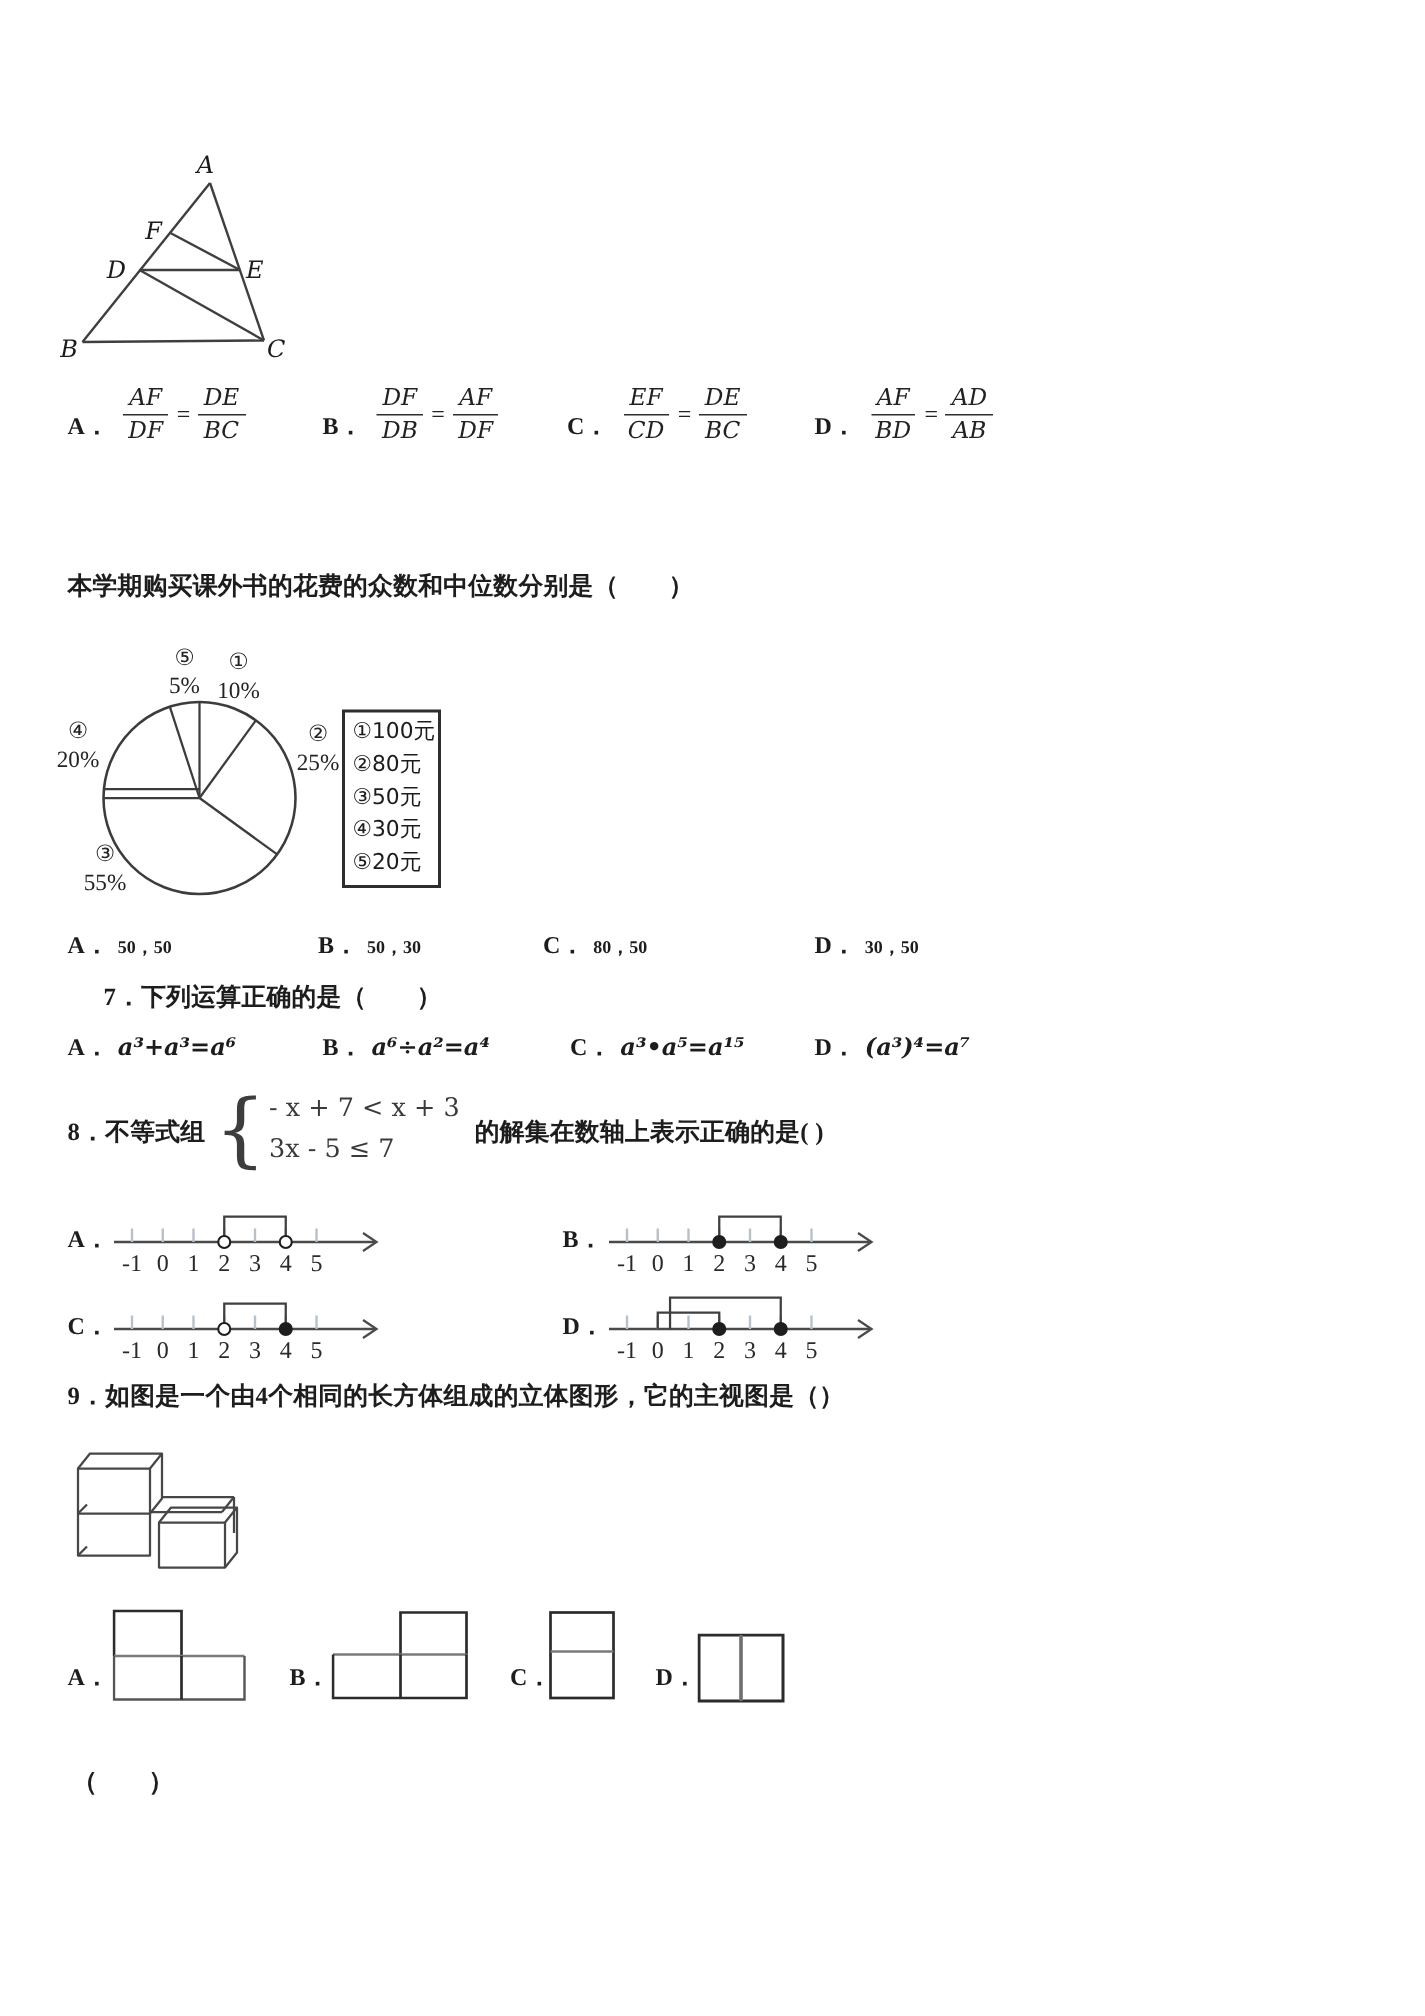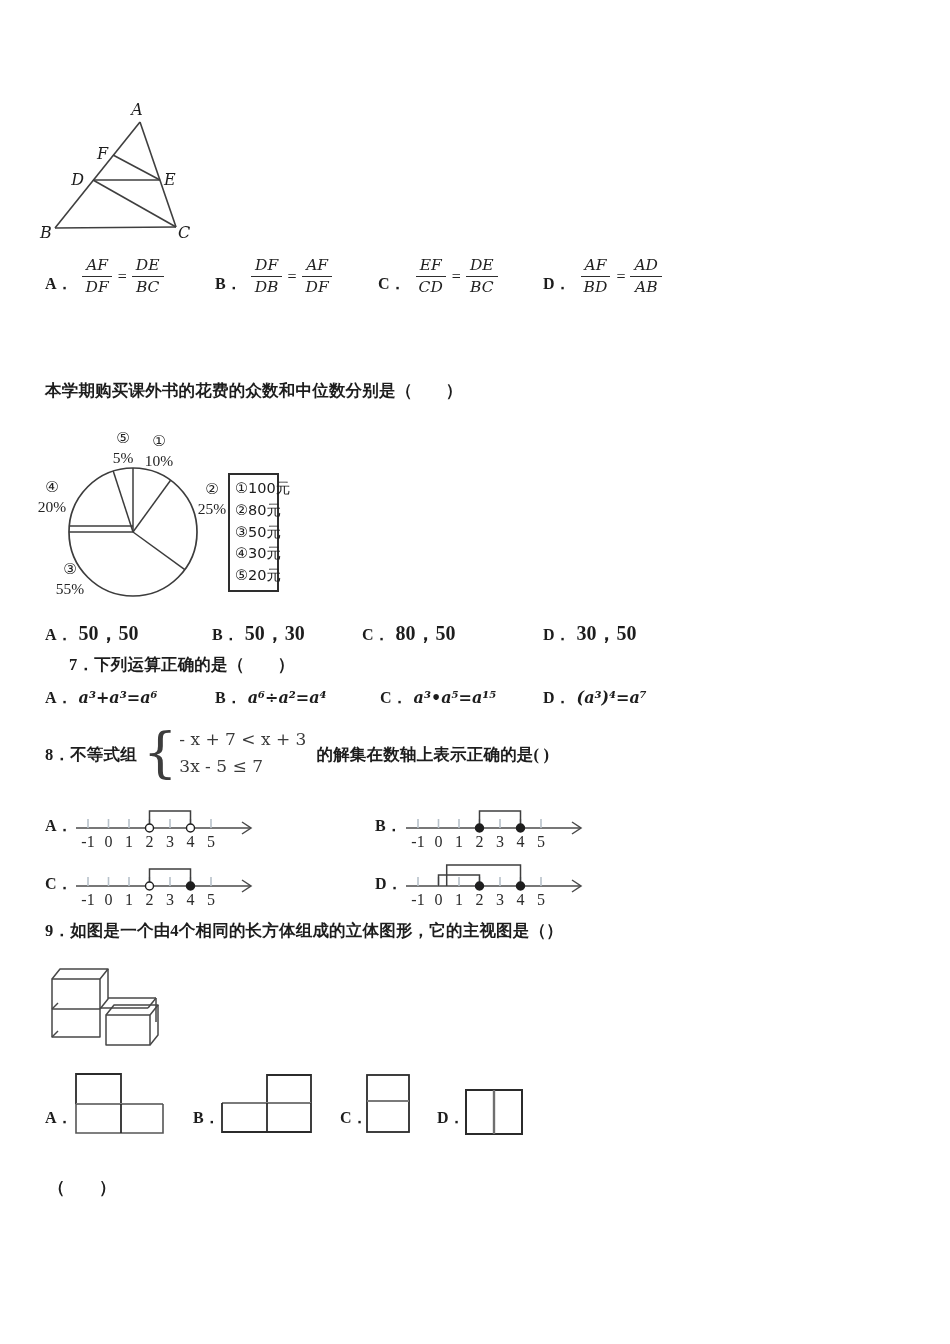--- a/index.html
+++ b/index.html
@@ -2,21 +2,21 @@
 <html><head>
 <meta charset="utf-8">
 <style>
   *{box-sizing:border-box;margin:0;padding:0;}
   html,body{background:#ffffff;}
   .page{position:relative;width:950px;height:1344px;background:#ffffff;overflow:hidden;
         font-family:"Liberation Serif","DejaVu Serif",serif;color:#1d1d1d;}
   .abs{position:absolute;}
   .qtext{font-size:16.5px;font-weight:700;letter-spacing:.2px;white-space:nowrap;}
   .opt-letter{font-weight:700;font-size:16px;}
-  .opt-text{font-weight:700;font-size:20px;margin-left:6px;}
+  .opt-text{font-weight:700;font-size:12px;margin-left:6px;}
   .formula{font-style:italic;font-weight:700;font-size:16px;font-family:"DejaVu Serif",serif;margin-left:6px;}
   
   .q5-opt{position:absolute;top:0;display:flex;align-items:center;}
   .q5-opt .opt-letter{margin-right:9px;margin-top:16px;}
   .frac{display:inline-flex;flex-direction:column;align-items:center;font-style:italic;
         font-size:15.5px;font-family:"DejaVu Serif",serif;line-height:1.25;color:#222;}
   .frac .num{border-bottom:1.4px solid #2e2e2e;padding:0 4px 1px;}
   .frac .den{padding:1px 4px 0;}
   .eq{margin:0 5px;font-size:16px;color:#222;}
   
@@ -146,21 +146,21 @@
       <span class="pl-pct">25%</span>
     </div>
     <div class="pie-label" style="left:8px;top:58px;">
       <span class="pl-id">④</span>
       <span class="pl-pct">20%</span>
     </div>
     <div class="pie-label" style="left:26px;top:140px;">
       <span class="pl-id">③</span>
       <span class="pl-pct">55%</span>
     </div>
-    <div class="legend-box" style="left:208px;top:53px;width:51px;">
+    <div class="legend-box" style="left:208px;top:53px;width:66px;">
       <div class="legend-item">①100元</div>
       <div class="legend-item">②80元</div>
       <div class="legend-item">③50元</div>
       <div class="legend-item">④30元</div>
       <div class="legend-item">⑤20元</div>
     </div>
   </div>
 
   <div class="abs" style="left:45px;top:620px;width:870px;height:26px;">
     <span class="abs" style="left:0;"><span class="opt-letter">A．</span><span class="opt-text">50，50</span></span>

